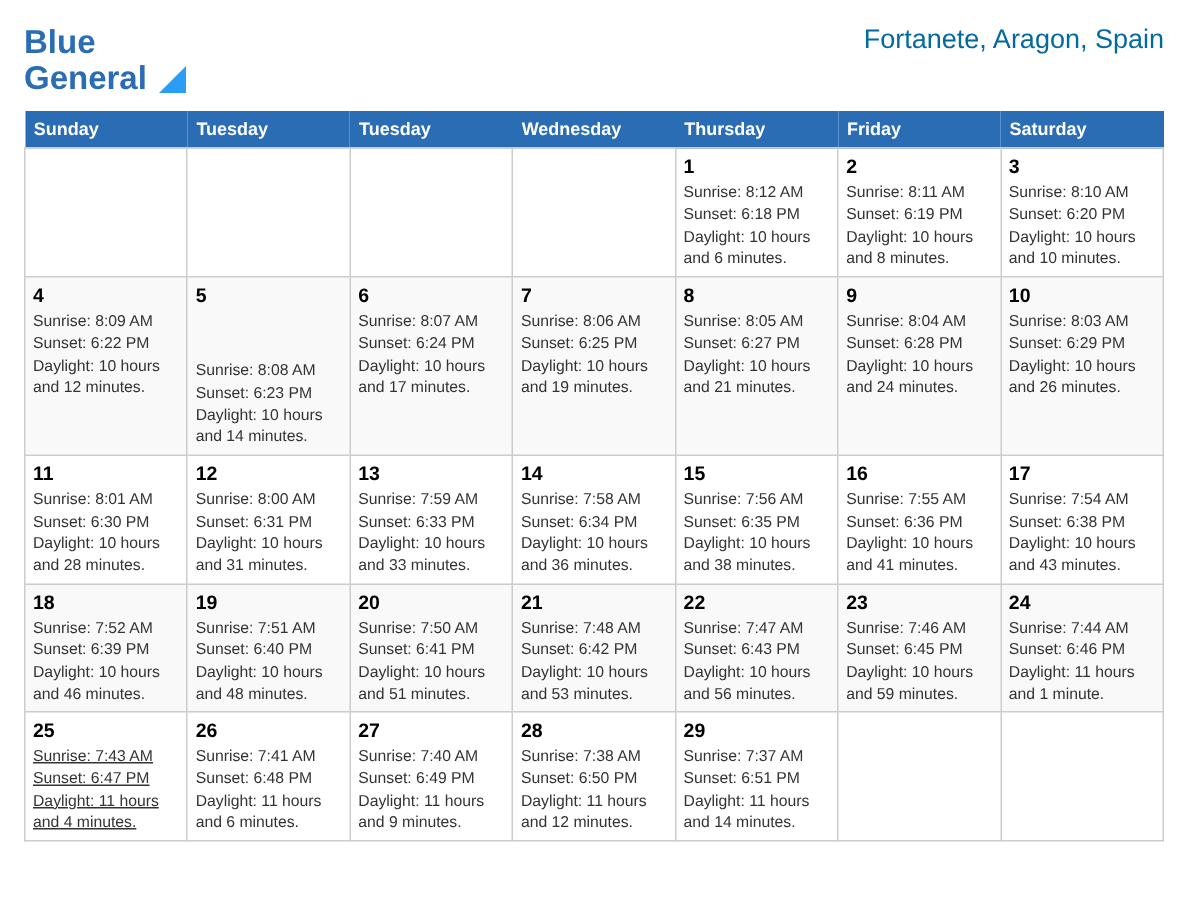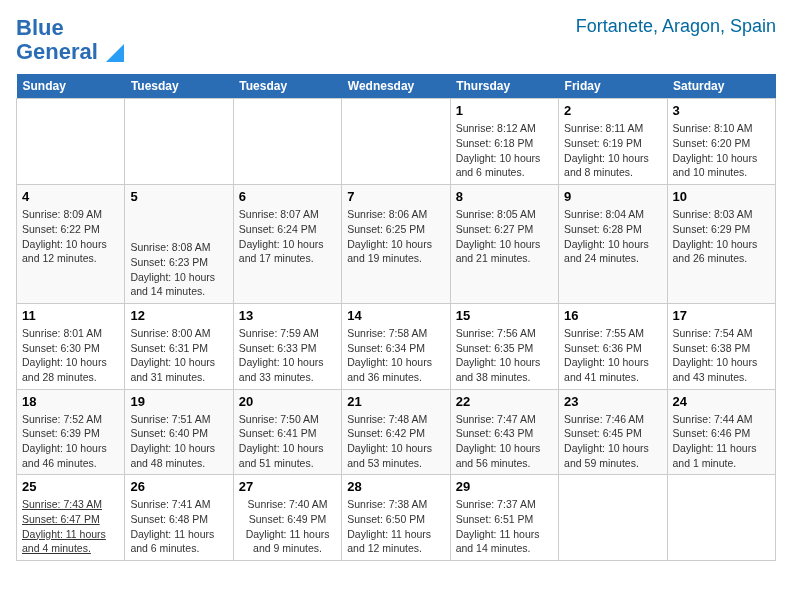--- a/index.html
+++ b/index.html
@@ -295,21 +295,21 @@
         </td>
         <td>
           <span class="day-num">26</span>
           <div class="day-info" style="white-space: pre-line;">Sunrise: 7:41 AM
 Sunset: 6:48 PM
 Daylight: 11 hours
 and 6 minutes.</div>
         </td>
         <td>
           <span class="day-num">27</span>
-          <div class="day-info" style="white-space: pre-line; text-align: center;">Sunrise: 7:40 AM
+          <div class="day-info" style="white-space: pre-line;">Sunrise: 7:40 AM
 Sunset: 6:49 PM
 Daylight: 11 hours
 and 9 minutes.</div>
         </td>
         <td>
           <span class="day-num">28</span>
           <div class="day-info" style="white-space: pre-line;">Sunrise: 7:38 AM
 Sunset: 6:50 PM
 Daylight: 11 hours
 and 12 minutes.</div>

